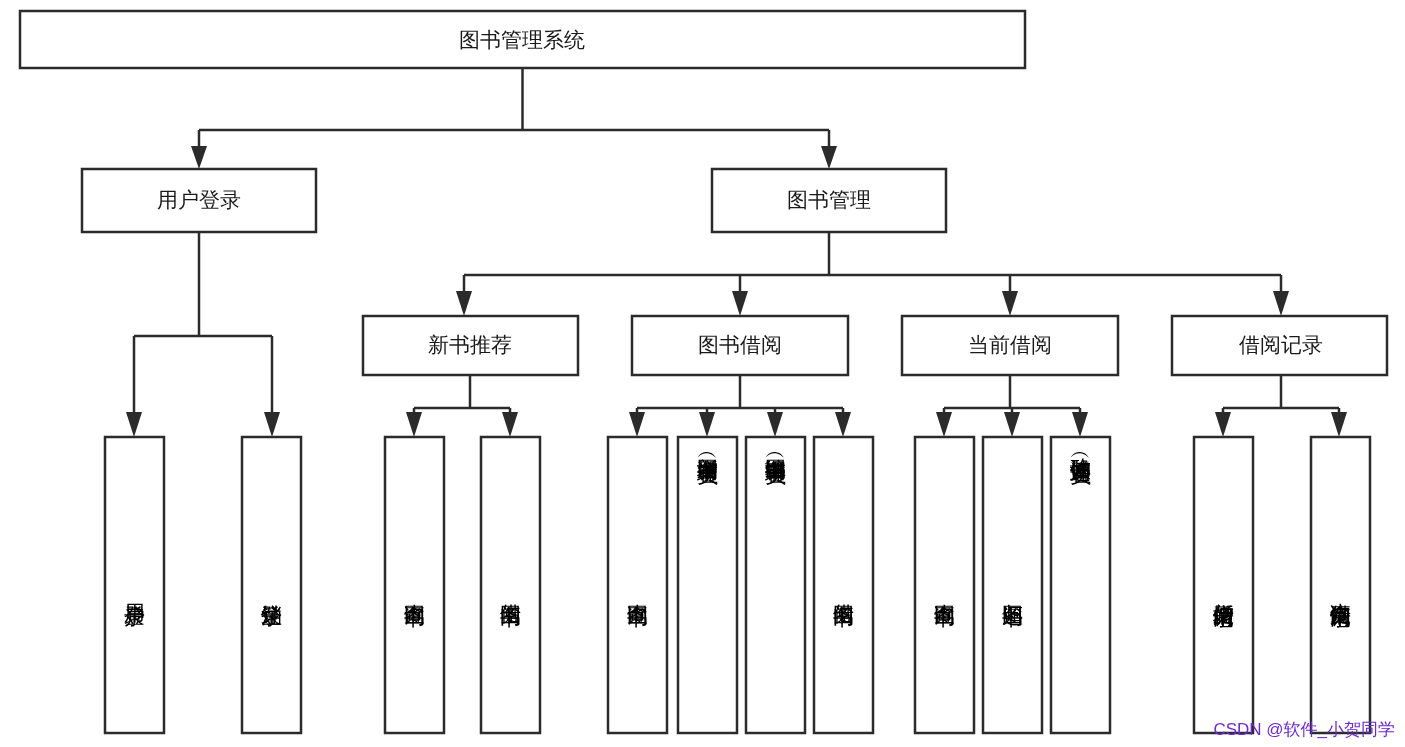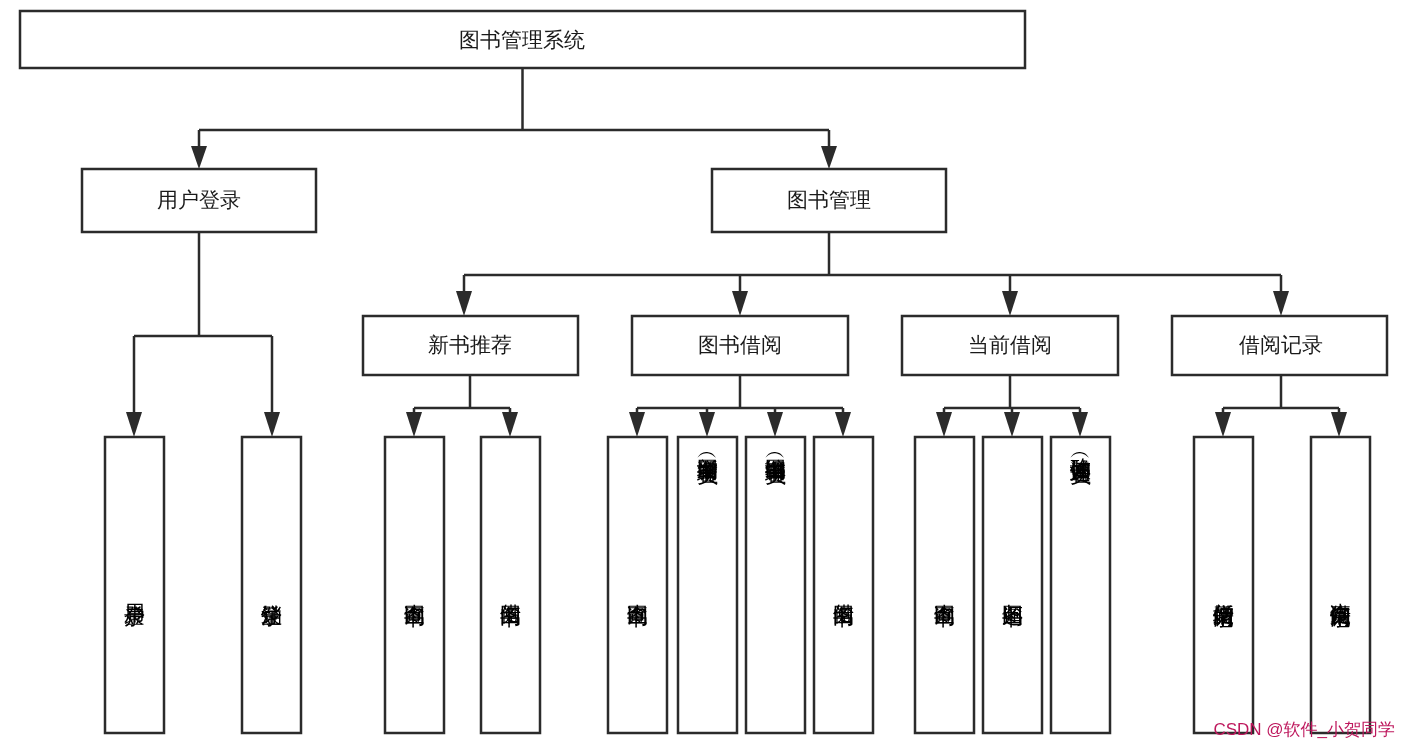--- a/index.html
+++ b/index.html
@@ -50,21 +50,21 @@
   .arrow-head {
     fill: #2b2b2b;
     stroke: none;
   }
   .watermark {
     position: absolute;
     right: 10px;
     bottom: 6px;
     font-family: "Liberation Sans", "DejaVu Sans", sans-serif;
     font-size: 17px;
-    color: #be185d;
+    color: #6d28d9;
     white-space: nowrap;
     user-select: none;
   }
 </style>
 </head>
 <body>
 
 <svg id="canvas" viewBox="0 0 1405 747">
 
   <g>

